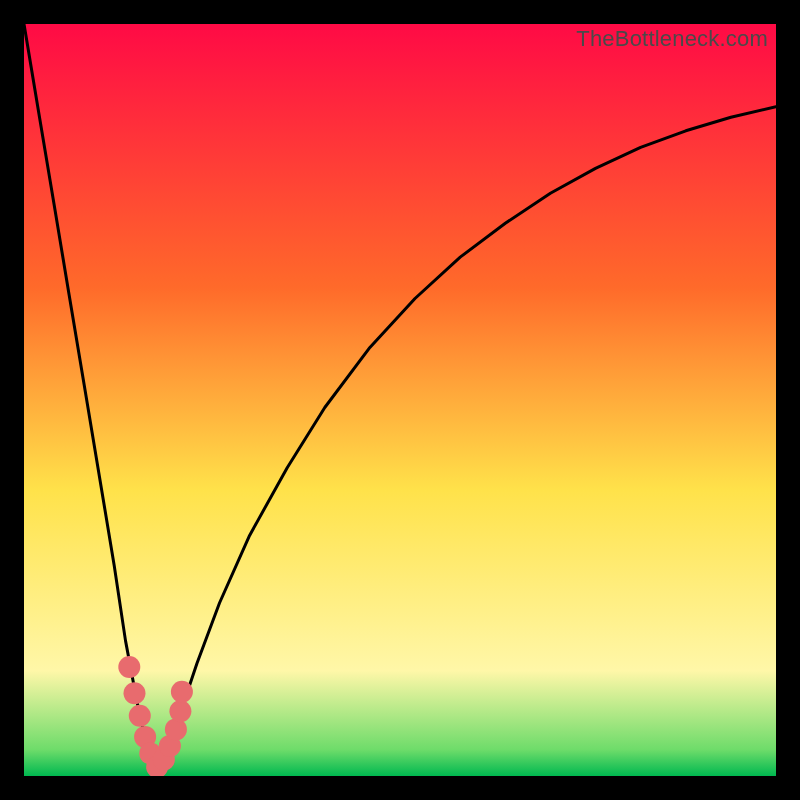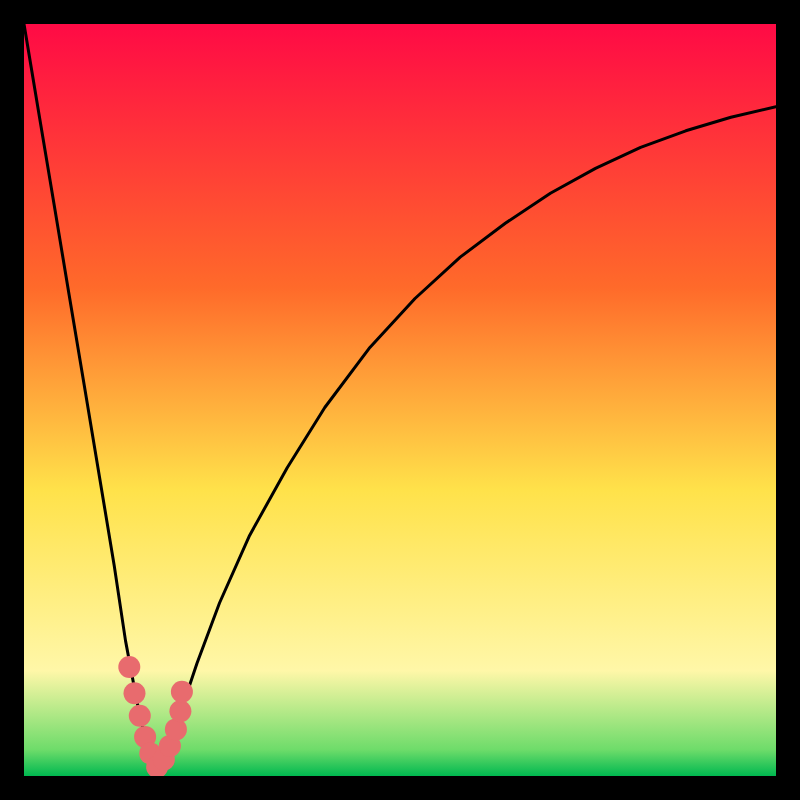--- a/index.html
+++ b/index.html
@@ -73,14 +73,15 @@
           <circle cx="126.3" cy="729.4" r="11" fill="#e86b6e"></circle>
           <circle cx="133.1" cy="743.0" r="11" fill="#e86b6e"></circle>
           <circle cx="139.9" cy="735.5" r="11" fill="#e86b6e"></circle>
           <circle cx="145.9" cy="721.9" r="11" fill="#e86b6e"></circle>
           <circle cx="151.9" cy="705.4" r="11" fill="#e86b6e"></circle>
           <circle cx="156.4" cy="687.3" r="11" fill="#e86b6e"></circle>
           <circle cx="157.9" cy="667.8" r="11" fill="#e86b6e"></circle>
         </g>
     </svg>
 
+    <div class="watermark">TheBottleneck.com</div>
   </div>
 </div>
 
 </body></html>

